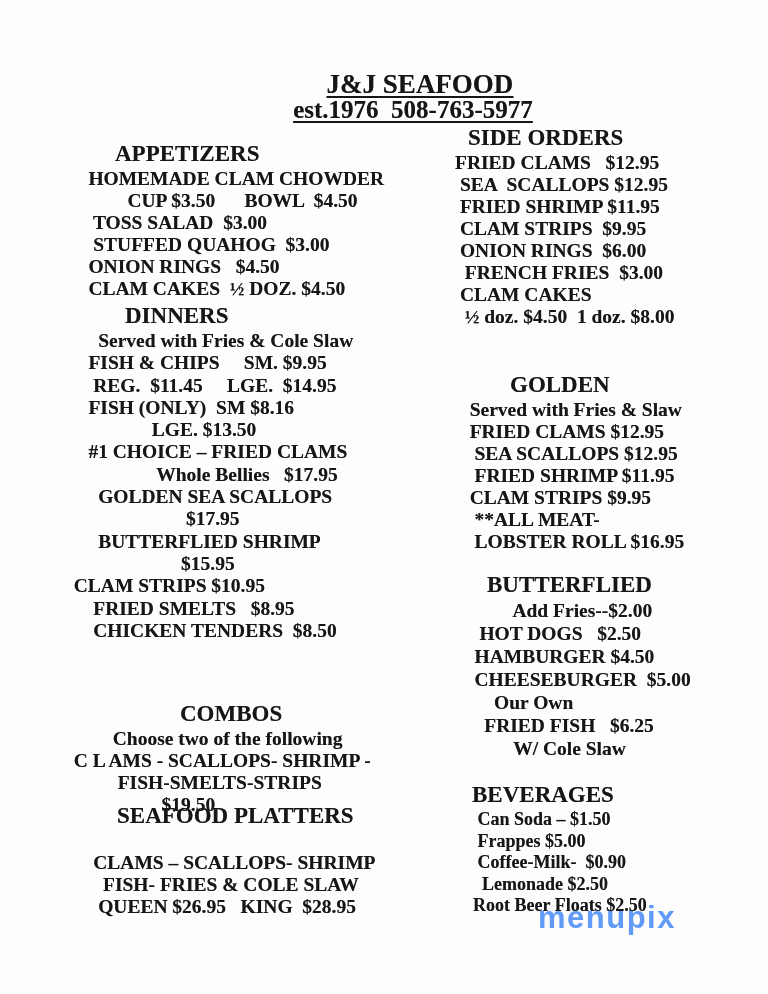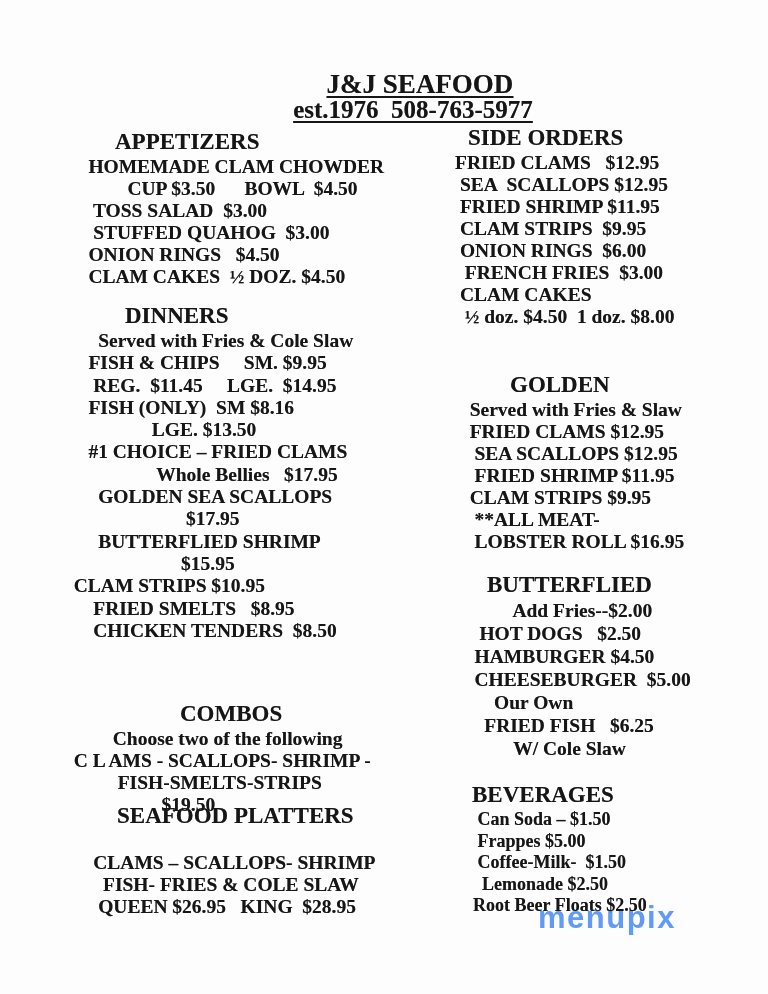--- a/index.html
+++ b/index.html
@@ -28,21 +28,21 @@
     margin-left:29px;
   }
   .col{position:absolute;top:0;height:100%;}
   #col-left{left:64px;width:370px;}
   #col-right{left:455px;width:310px;}
   .menu-section{position:absolute;left:0;width:100%;}
   .sec-title{font-size:23px;line-height:28px;white-space:pre;}
   .menu-line{font-size:19.5px;line-height:22px;min-height:22px;white-space:pre;}
 
   
-  #sec-appetizers{top:128px;}
+  #sec-appetizers{top:140px;}
   #sec-dinners{top:302px;}
   #sec-combos{top:700px;}
   #sec-platters{top:802px;}
   #sec-side-orders{top:124px;}
   #sec-rolls{top:371px;}
   #sec-sandwiches{top:571px;}
   #sec-beverages{top:781px;}
 
   
   #sec-appetizers .sec-title{padding-left:51px;}
@@ -145,20 +145,20 @@
         <div class="menu-line">    HAMBURGER $4.50</div>
         <div class="menu-line">    CHEESEBURGER  $5.00</div>
         <div class="menu-line">        Our Own</div>
         <div class="menu-line">      FRIED FISH   $6.25</div>
         <div class="menu-line">            W/ Cole Slaw</div>
       </section>
       <section class="menu-section" id="sec-beverages">
         <div class="sec-title">BEVERAGES</div>
         <div class="menu-line">     Can Soda – $1.50</div>
         <div class="menu-line">     Frappes $5.00</div>
-        <div class="menu-line">     Coffee-Milk-  $1.50</div>
+        <div class="menu-line">     Coffee-Milk-  $0.90</div>
         <div class="menu-line">      Lemonade $2.50</div>
         <div class="menu-line">    Root Beer Floats $2.50</div>
       </section>
     </div>
 
   <div class="watermark">menupix</div>
 </div>
 
 </body></html>

